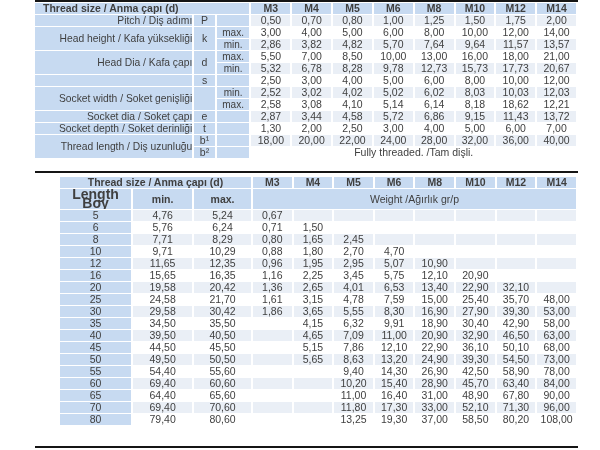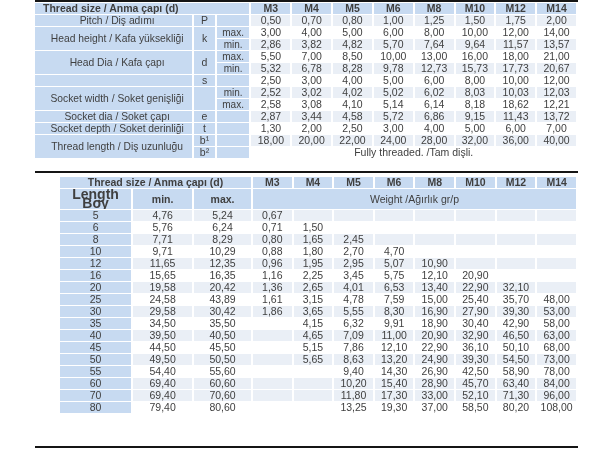--- a/index.html
+++ b/index.html
@@ -14,21 +14,21 @@
   #rule-bottom{top:446px;}
 
   table{border-collapse:separate;border-spacing:2px 1px;table-layout:fixed;}
   td{height:11px;font-size:10.5px;line-height:11px;text-align:center;
      white-space:nowrap;overflow:hidden;padding:0;}
 
   
   #dim-table{position:absolute;left:33px;top:2px;width:545px;}
   #dim-table .title{background:var(--blue);text-align:left;padding-left:8px;font-weight:bold;font-size:10.5px;}
   #dim-table .size-hdr{background:var(--blue);font-weight:bold;}
-  .lbl{background:var(--blue);text-align:center;padding-left:7px;font-size:10.3px;}
+  .lbl{background:var(--blue);text-align:right;padding-left:7px;font-size:10.3px;}
   .sym{background:var(--blue);}
   .qual{background:var(--blue);font-size:10px;}
   .val{background:#ffffff;}
   tr.stripe .val{background:var(--stripe);}
   .note{background:#ffffff;text-align:center;}
 
   
   #weight-table{position:absolute;left:58px;top:176px;width:520px;}
   #weight-table .title{background:var(--blue);font-weight:bold;}
   #weight-table .size-hdr{background:var(--blue);font-weight:bold;}
@@ -340,21 +340,21 @@
         <td class="wval">4,01</td>
         <td class="wval">6,53</td>
         <td class="wval">13,40</td>
         <td class="wval">22,90</td>
         <td class="wval">32,10</td>
         <td class="wval"></td>
       </tr>
       <tr>
         <td class="len">25</td>
         <td class="mval">24,58</td>
-        <td class="mval">43,89</td>
+        <td class="mval">21,70</td>
         <td class="wval">1,61</td>
         <td class="wval">3,15</td>
         <td class="wval">4,78</td>
         <td class="wval">7,59</td>
         <td class="wval">15,00</td>
         <td class="wval">25,40</td>
         <td class="wval">35,70</td>
         <td class="wval">48,00</td>
       </tr>
       <tr class="stripe">
@@ -441,20 +441,33 @@
         <td class="mval">60,60</td>
         <td class="wval"></td>
         <td class="wval"></td>
         <td class="wval">10,20</td>
         <td class="wval">15,40</td>
         <td class="wval">28,90</td>
         <td class="wval">45,70</td>
         <td class="wval">63,40</td>
         <td class="wval">84,00</td>
       </tr>
+      <tr>
+        <td class="len">65</td>
+        <td class="mval">64,40</td>
+        <td class="mval">65,60</td>
+        <td class="wval"></td>
+        <td class="wval"></td>
+        <td class="wval">11,00</td>
+        <td class="wval">16,40</td>
+        <td class="wval">31,00</td>
+        <td class="wval">48,90</td>
+        <td class="wval">67,80</td>
+        <td class="wval">90,00</td>
+      </tr>
       <tr class="stripe">
         <td class="len">70</td>
         <td class="mval">69,40</td>
         <td class="mval">70,60</td>
         <td class="wval"></td>
         <td class="wval"></td>
         <td class="wval">11,80</td>
         <td class="wval">17,30</td>
         <td class="wval">33,00</td>
         <td class="wval">52,10</td>

